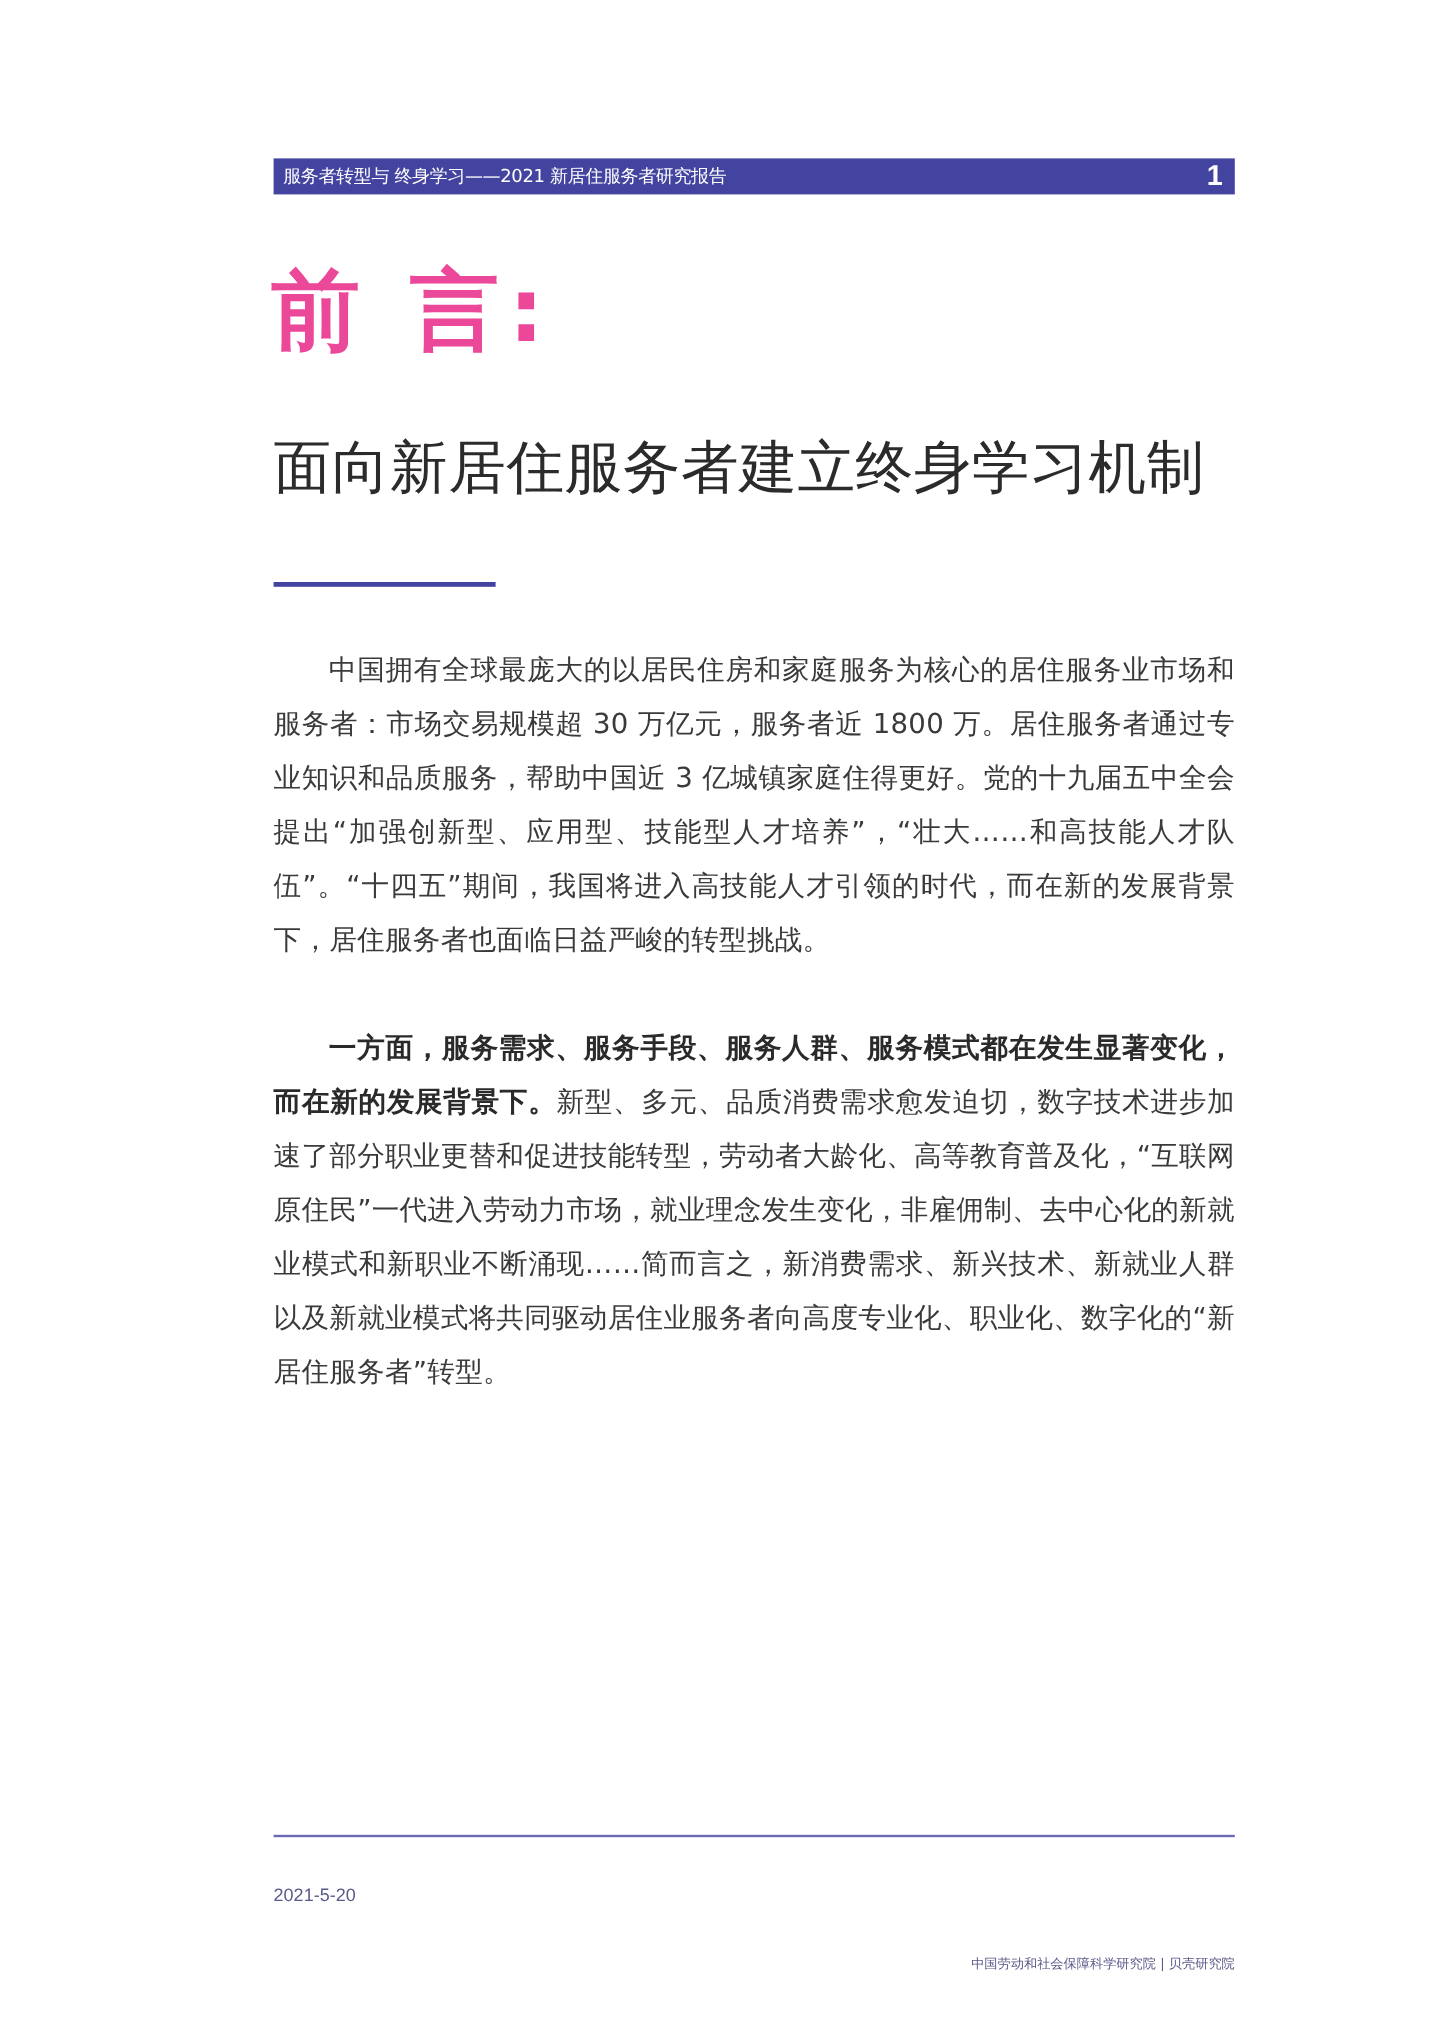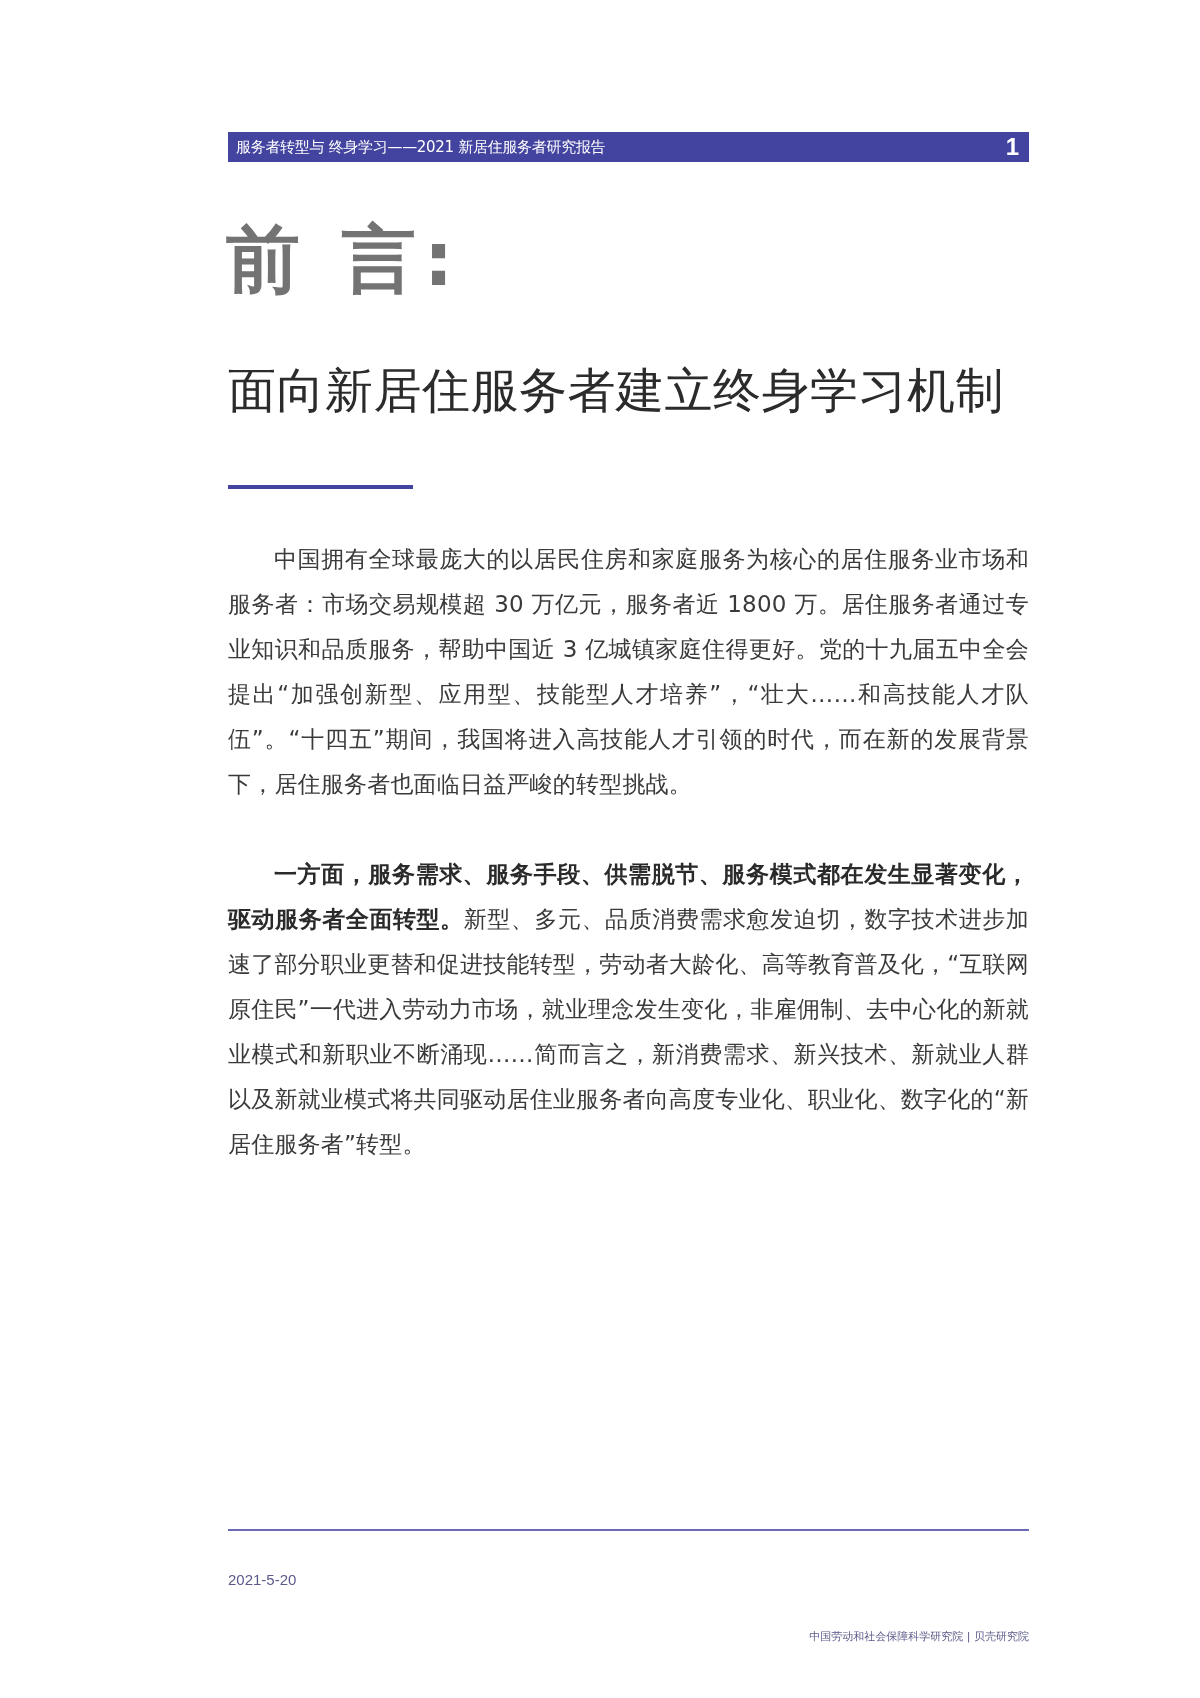--- a/index.html
+++ b/index.html
@@ -6,21 +6,21 @@
   body { width: 1200px; height: 1698px; position: relative; overflow: hidden;
          font-family: "DejaVu Sans", "Liberation Sans", sans-serif; color: #333333; }
   .page { position: absolute; left: 0; top: 0; width: 1200px; height: 1317px; background: #fff; }
 
   .header-bar { position: absolute; left: 228px; top: 132px; width: 801px; height: 30px;
                 background: #4343a0; display: flex; align-items: center; justify-content: space-between;
                 box-sizing: border-box; padding: 0 10px 0 8px; }
   .header-title { color: #ffffff; font-size: 15px; letter-spacing: -0.3px; white-space: nowrap; }
   .header-page { color: #ffffff; font-size: 24px; font-weight: bold; font-family: "Liberation Sans", sans-serif; }
 
-  .preface { position: absolute; left: 226px; top: 222px; color: #737373; font-size: 74px;
+  .preface { position: absolute; left: 226px; top: 222px; color: #ec4899; font-size: 74px;
              font-weight: bold; letter-spacing: 8px; line-height: 1; white-space: nowrap; }
   .subtitle { position: absolute; left: 228px; top: 366px; color: #2b2b2b; font-size: 48px;
               line-height: 1; letter-spacing: 0.5px; white-space: nowrap; }
   .accent-rule { position: absolute; left: 228px; top: 485px; width: 185px; height: 4px; background: #4343a0; }
 
   .body { position: absolute; left: 228px; top: 537px; width: 801px; }
   .para { font-size: 23px; line-height: 45px; text-indent: 46px; text-align: justify;
           margin: 0; color: #3a3a3a; letter-spacing: 0.2px; }
   .para + .para { margin-top: 45px; }
   .para b { font-weight: bold; color: #2a2a2a; }
@@ -42,21 +42,21 @@
 
   <div class="preface">前 言:</div>
   <div class="subtitle">面向新居住服务者建立终身学习机制</div>
   <div class="accent-rule"></div>
 
   <div class="body">
     <p class="para">
       <span>中国拥有全球最庞大的以居民住房和家庭服务为核心的居住服务业市场和服务者：市场交易规模超 30 万亿元，服务者近 1800 万。居住服务者通过专业知识和品质服务，帮助中国近 3 亿城镇家庭住得更好。党的十九届五中全会提出“加强创新型、应用型、技能型人才培养”，“壮大……和高技能人才队伍”。“十四五”期间，我国将进入高技能人才引领的时代，而在新的发展背景下，居住服务者也面临日益严峻的转型挑战。</span>
     </p>
     <p class="para">
-      <b>一方面，服务需求、服务手段、供需脱节、服务模式都在发生显著变化，驱动服务者全面转型。</b><span>新型、多元、品质消费需求愈发迫切，数字技术进步加速了部分职业更替和促进技能转型，劳动者大龄化、高等教育普及化，“互联网原住民”一代进入劳动力市场，就业理念发生变化，非雇佣制、去中心化的新就业模式和新职业不断涌现……简而言之，新消费需求、新兴技术、新就业人群以及新就业模式将共同驱动居住业服务者向高度专业化、职业化、数字化的“新居住服务者”转型。</span>
+      <b>一方面，服务需求、服务手段、服务人群、服务模式都在发生显著变化，而在新的发展背景下。</b><span>新型、多元、品质消费需求愈发迫切，数字技术进步加速了部分职业更替和促进技能转型，劳动者大龄化、高等教育普及化，“互联网原住民”一代进入劳动力市场，就业理念发生变化，非雇佣制、去中心化的新就业模式和新职业不断涌现……简而言之，新消费需求、新兴技术、新就业人群以及新就业模式将共同驱动居住业服务者向高度专业化、职业化、数字化的“新居住服务者”转型。</span>
     </p>
   </div>
 
   <div class="footer-rule"></div>
   <div class="footer-date">2021-5-20</div>
   <div class="footer-org">中国劳动和社会保障科学研究院 | 贝壳研究院</div>
 
 </div>
 
 </body></html>

